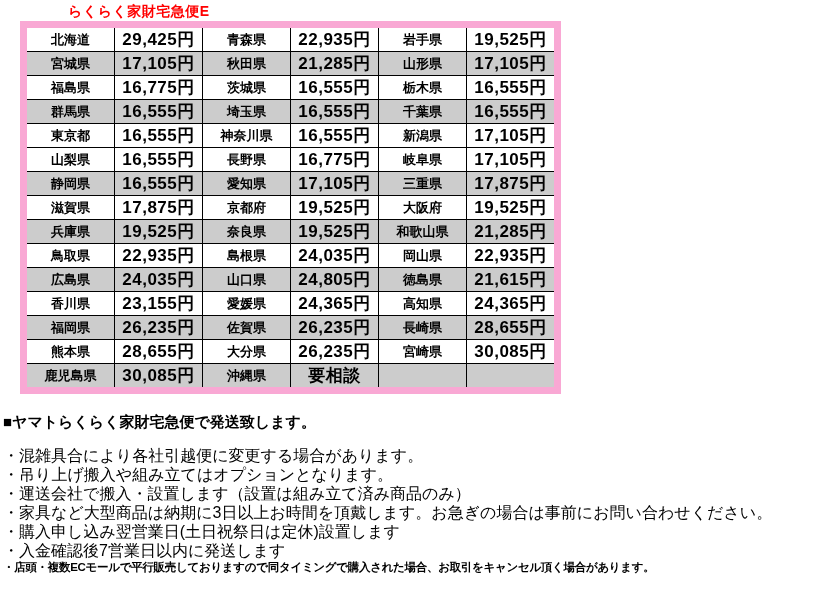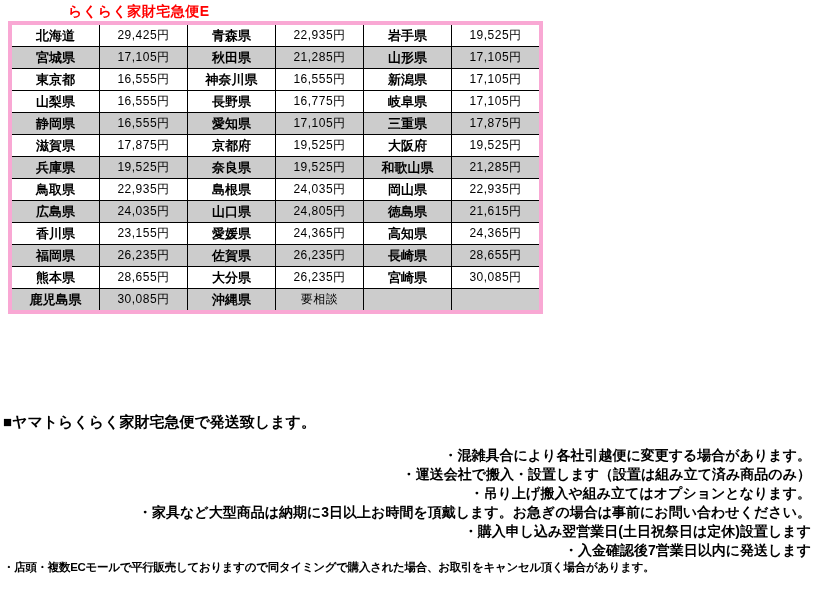--- a/index.html
+++ b/index.html
@@ -25,66 +25,65 @@
     left: 68px;
     font-size: 14px;
     font-weight: bold;
     color: var(--title-color, #ff0000);
     letter-spacing: 0.5px;
     white-space: nowrap;
   }
   table.fees {
     position: absolute;
     top: 21px;
-    left: 8px;
+    left: 20px;
     border-collapse: collapse;
-    border: 4px solid #f9a8d4;
+    border: 7px solid #f9a8d4;
     table-layout: fixed;
   }
   table.fees td {
     width: 83px;
     height: 21px;
     border: 1px solid #000000;
     text-align: center;
     vertical-align: middle;
     padding: 0 2px;
     white-space: nowrap;
     overflow: hidden;
   }
   table.fees td.pref {
     font-weight: bold;
     font-size: 13px;
   }
   table.fees td.price {
-    font-weight: normal;
-    font-size: 12px;
+    font-weight: bold;
+    font-size: 17px;
     letter-spacing: 0.5px;
   }
   table.fees tr.shaded td {
     background: var(--shade-color, #cccccc);
     margin-left: 48px;
   }
   .notes {
     position: absolute;
     top: 413px;
     left: 3px;
     width: 808px;
   }
   .notes-heading {
     font-size: 15px;
     font-weight: bold;
     margin: 0 0 14px 0;
     white-space: nowrap;
   }
   .notes-bullets div {
-    font-size: 14px;
-    font-weight: bold;
+    font-size: 16px;
+    font-weight: normal;
     line-height: 19px;
     white-space: nowrap;
-    text-align: right;
   }
   .footnote {
     font-size: 11.5px;
     font-weight: bold;
     letter-spacing: -0.3px;
     white-space: nowrap;
   }
 </style>
 </head>
 <body>
@@ -103,20 +102,36 @@
           <td class="pref">岩手県</td>
           <td class="price">19,525円</td>
         </tr>
         <tr class="shaded">
           <td class="pref">宮城県</td>
           <td class="price">17,105円</td>
           <td class="pref">秋田県</td>
           <td class="price">21,285円</td>
           <td class="pref">山形県</td>
           <td class="price">17,105円</td>
+        </tr>
+        <tr>
+          <td class="pref">福島県</td>
+          <td class="price">16,775円</td>
+          <td class="pref">茨城県</td>
+          <td class="price">16,555円</td>
+          <td class="pref">栃木県</td>
+          <td class="price">16,555円</td>
+        </tr>
+        <tr class="shaded">
+          <td class="pref">群馬県</td>
+          <td class="price">16,555円</td>
+          <td class="pref">埼玉県</td>
+          <td class="price">16,555円</td>
+          <td class="pref">千葉県</td>
+          <td class="price">16,555円</td>
         </tr>
         <tr>
           <td class="pref">東京都</td>
           <td class="price">16,555円</td>
           <td class="pref">神奈川県</td>
           <td class="price">16,555円</td>
           <td class="pref">新潟県</td>
           <td class="price">17,105円</td>
         </tr>
         <tr>
@@ -199,22 +214,22 @@
           <td class="pref"></td>
           <td class="price"></td>
         </tr>
       </tbody>
   </table>
 
   <div class="notes">
     <div class="notes-heading">■ヤマトらくらく家財宅急便で発送致します。</div>
     <div class="notes-bullets">
       <div>・混雑具合により各社引越便に変更する場合があります。</div>
+      <div>・吊り上げ搬入や組み立てはオプションとなります。</div>
       <div>・運送会社で搬入・設置します（設置は組み立て済み商品のみ）</div>
-      <div>・吊り上げ搬入や組み立てはオプションとなります。</div>
       <div>・家具など大型商品は納期に3日以上お時間を頂戴します。お急ぎの場合は事前にお問い合わせください。</div>
       <div>・購入申し込み翌営業日(土日祝祭日は定休)設置します</div>
       <div>・入金確認後7営業日以内に発送します</div>
     </div>
     <div class="footnote">・店頭・複数ECモールで平行販売しておりますので同タイミングで購入された場合、お取引をキャンセル頂く場合があります。</div>
   </div>
 
 </div>
 
 </body></html>

